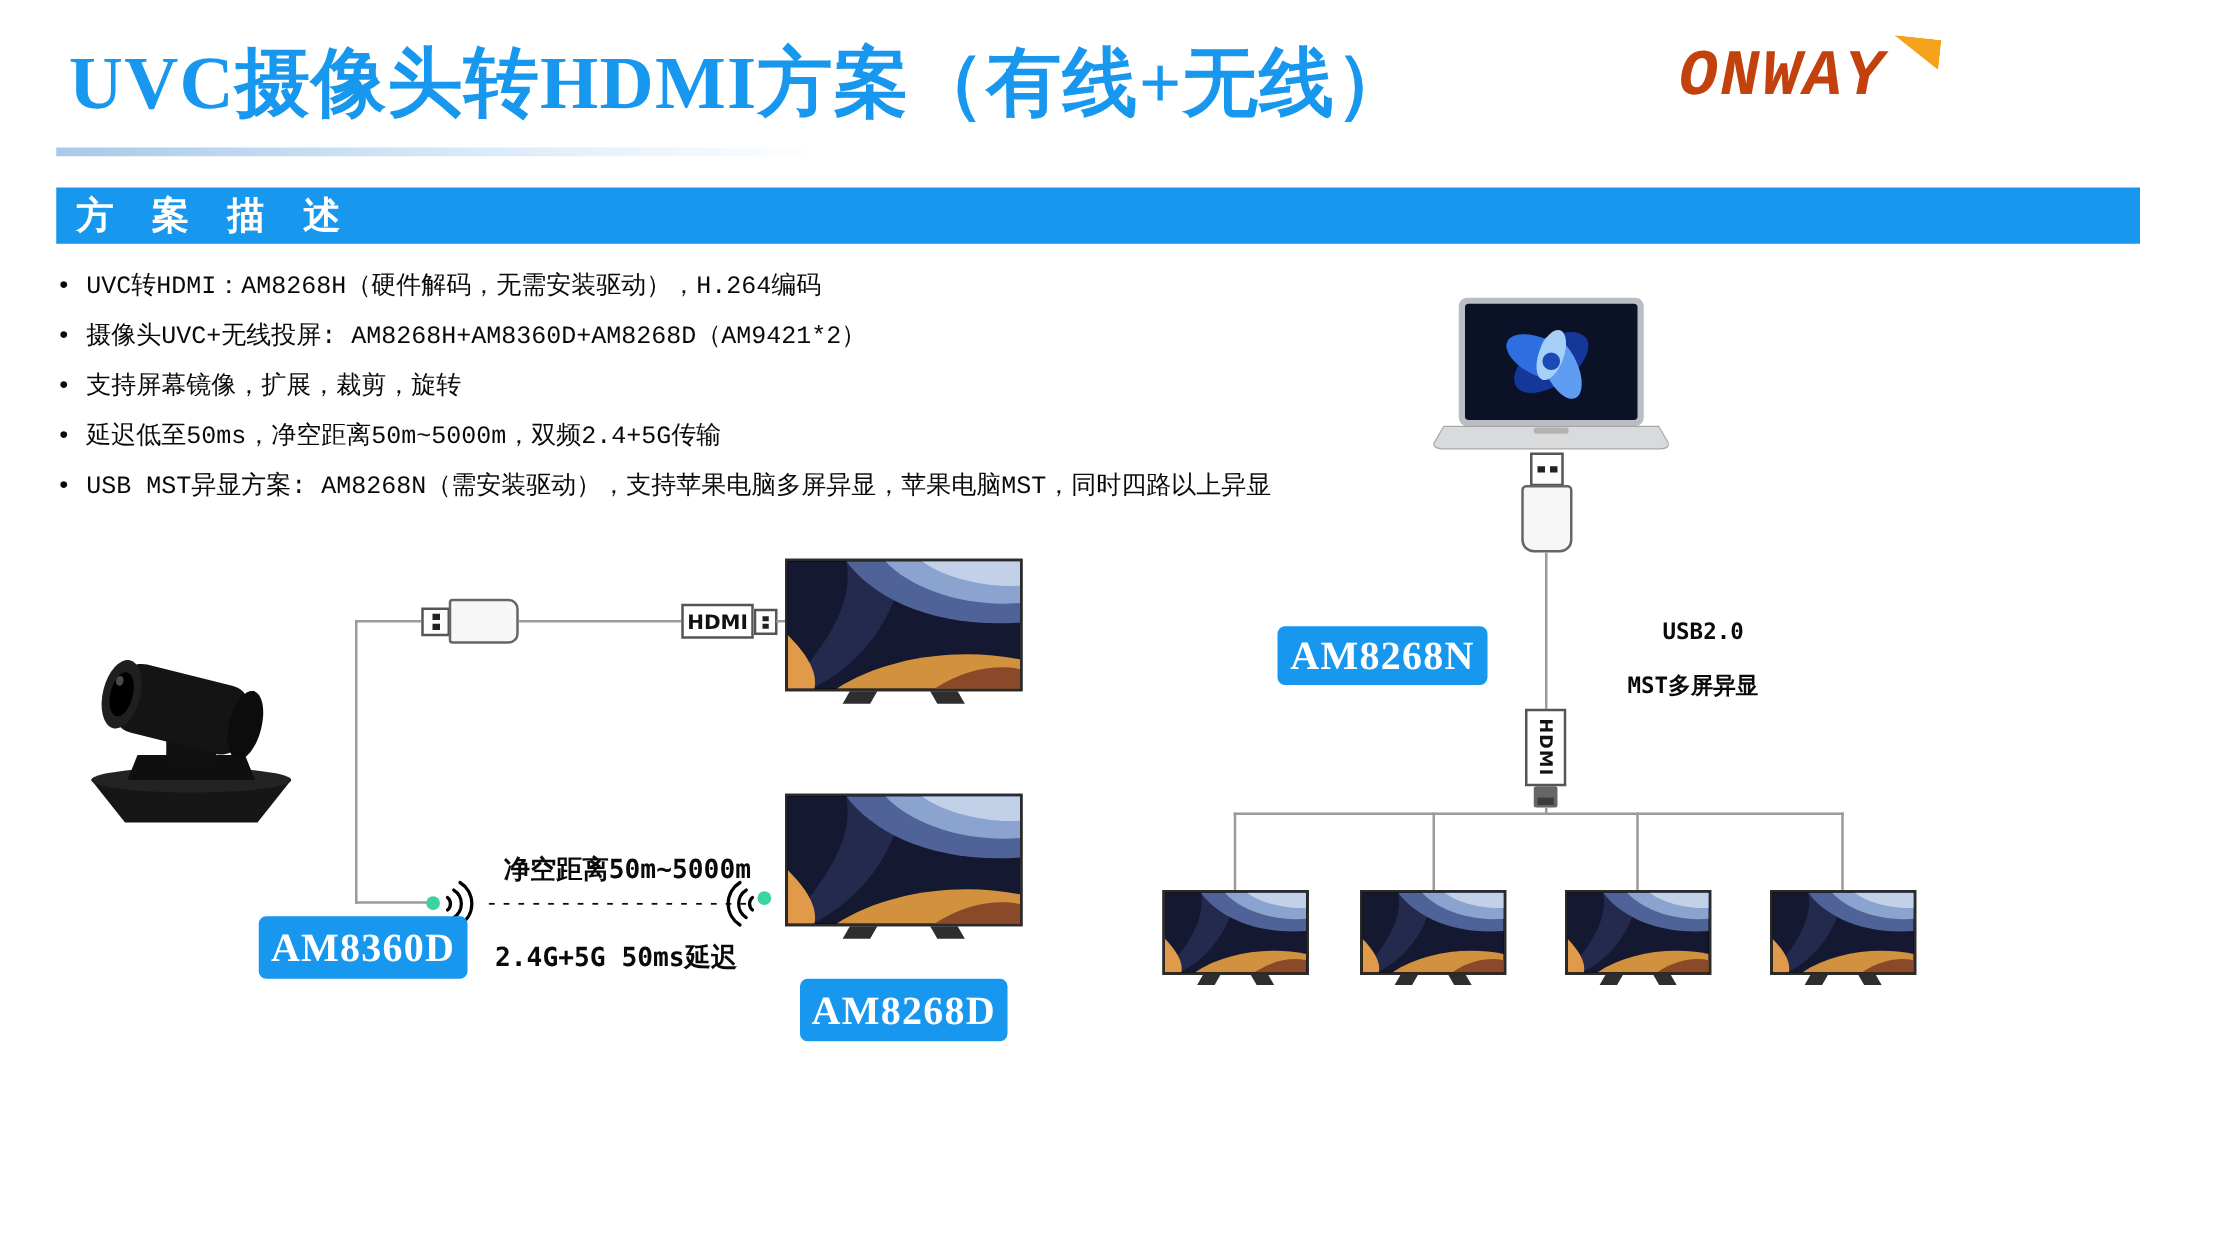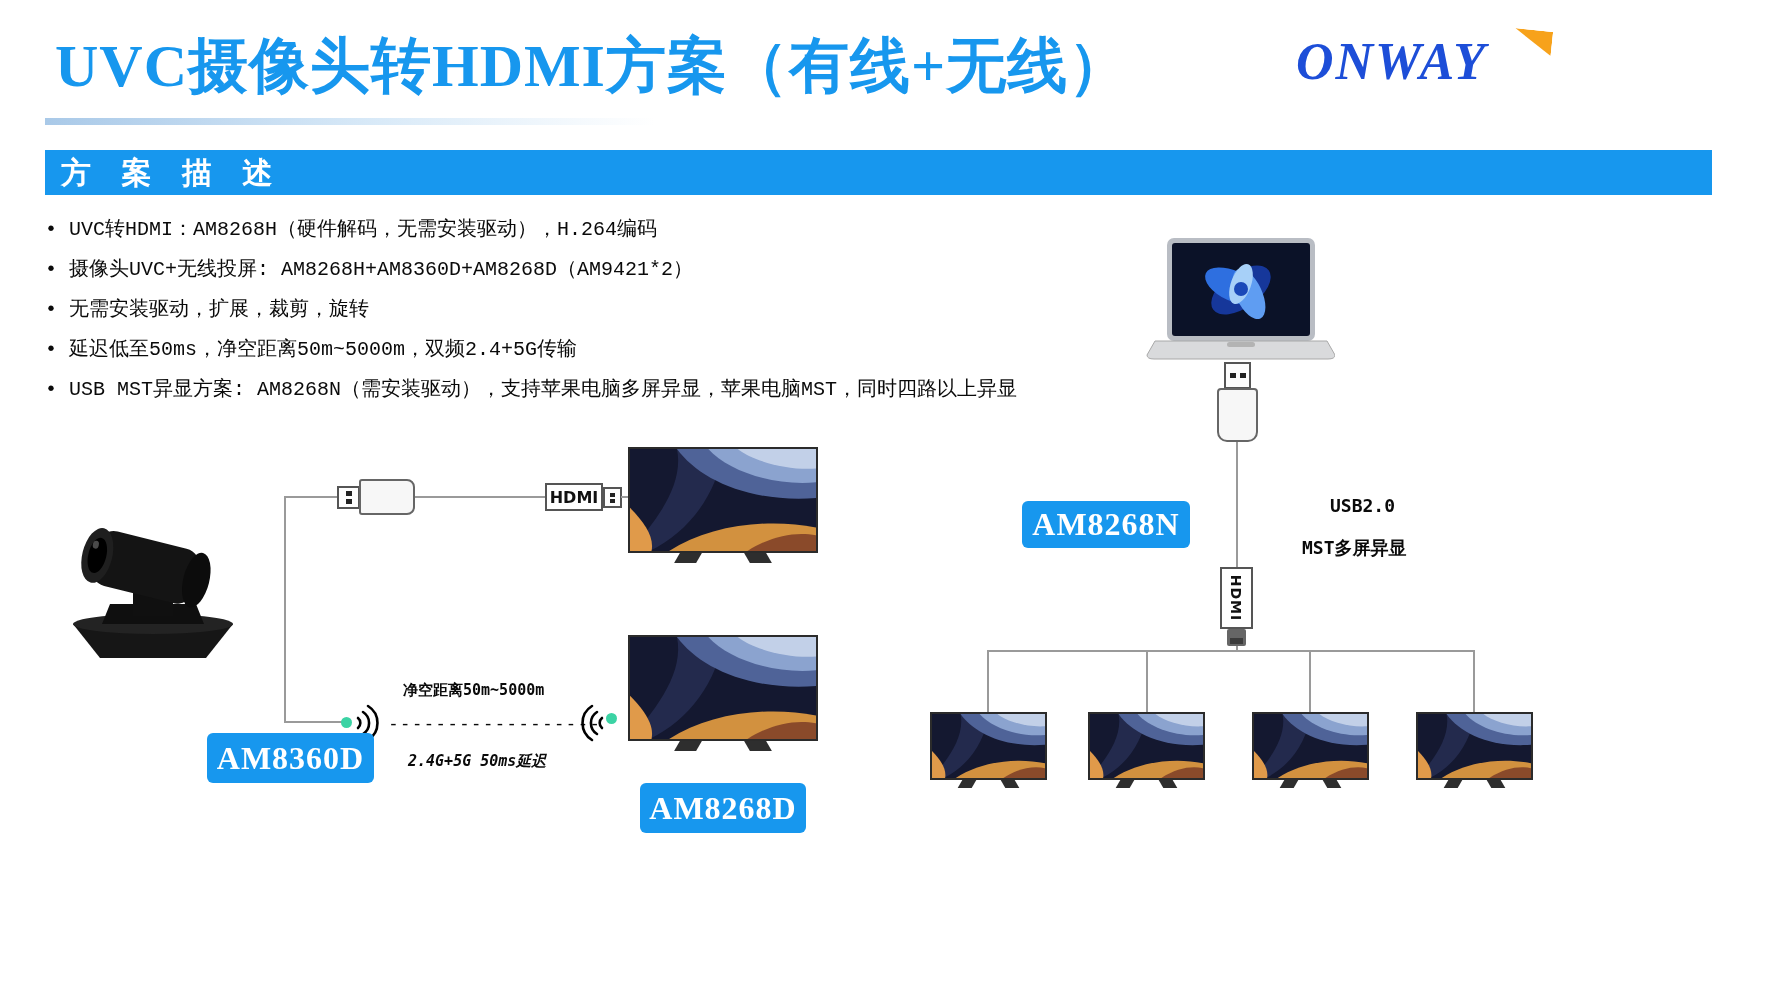--- a/index.html
+++ b/index.html
@@ -5,41 +5,41 @@
   html,body{margin:0;padding:0;background:#fff;}
   .page{position:relative;width:1712px;height:1000px;background:#ffffff;overflow:hidden;
         font-family:"DejaVu Sans Mono","DejaVu Sans",sans-serif;color:#111;}
 
   
   .title{position:absolute;left:55px;top:26px;font-family:"Liberation Serif","DejaVu Serif",serif;
          font-weight:700;font-size:60px;color:#1797ee;letter-spacing:1px;white-space:nowrap;}
   .title-underline{position:absolute;left:45px;top:118px;width:610px;height:7px;
          background:linear-gradient(to right,#a9c9e8 0%,#d9eaf8 55%,rgba(255,255,255,0) 100%);}
   .logo{position:absolute;left:1296px;top:32px;width:250px;height:60px;}
-  .logo-text{font-family:Liberation Serif, serif;font-style:italic;font-weight:900;
-         font-size:52px;color:#1d4ed8;letter-spacing:2px;}
+  .logo-text{font-family:Liberation Mono, monospace;font-style:italic;font-weight:900;
+         font-size:52px;color:#c2410c;letter-spacing:2px;margin-left:47px;}
   .logo-flag{position:absolute;right:-6px;top:-2px;width:38px;height:24px;background:#f7a21b;
          clip-path:polygon(0 0,100% 0,100% 100%);transform:rotate(6deg);}
 
   
   .banner{position:absolute;left:45px;top:150px;width:1733px;height:45px;background:#1797ee;
           color:#fff;font-size:30px;font-weight:700;letter-spacing:10px;line-height:45px;
           padding-left:16px;box-sizing:border-box;font-family:"DejaVu Sans",sans-serif;}
 
   
   .bullets{position:absolute;left:45px;top:218px;margin:0;padding:0;list-style:none;font-family:Liberation Mono, monospace;}
   .bullets li{font-size:20px;line-height:24px;margin-bottom:16px;white-space:nowrap;color:#0a0a0a;}
   .bullets li::before{content:"• ";font-size:20px;}
 
   
   .hline,.vline{position:absolute;background:#9a9a9a;}
   .chip{position:absolute;height:50px;background:#1797ee;color:#fff;border-radius:6px;
         display:flex;align-items:center;justify-content:center;
         font-family:"Liberation Serif","DejaVu Serif",serif;font-size:32px;font-weight:600;letter-spacing:1px;}
-  .note{position:absolute;font-size:15px;font-weight:600;color:#0a0a0a;white-space:nowrap;}
+  .note{position:absolute;font-size:21px;font-weight:600;color:#0a0a0a;white-space:nowrap;}
   .dashes{position:absolute;font-size:18px;letter-spacing:1px;color:#0a0a0a;white-space:nowrap;}
 
   
   .usb-tip{position:absolute;background:#fdfdfd;border:2px solid #555;box-sizing:border-box;
            display:flex;flex-direction:column;align-items:center;justify-content:center;gap:3px;}
   .usb-tip i{display:block;width:6px;height:5px;background:#222;}
   .usb-body{position:absolute;background:#f7f7f7;border:2px solid #666;box-sizing:border-box;border-radius:5px;}
   .port-box{position:absolute;background:#fff;border:2px solid #555;box-sizing:border-box;
             display:flex;align-items:center;justify-content:center;font-size:16px;font-weight:700;
             font-family:"DejaVu Sans",sans-serif;color:#111;}
@@ -96,21 +96,21 @@
   <div class="title-underline"></div>
   <div class="logo">
     <span class="logo-text">ONWAY</span>
     <span class="logo-flag"></span>
   </div>
   <div class="banner">方 案 描 述</div>
 
   <ul class="bullets">
     <li>UVC转HDMI：AM8268H（硬件解码，无需安装驱动），H.264编码</li>
     <li>摄像头UVC+无线投屏: AM8268H+AM8360D+AM8268D（AM9421*2）</li>
-    <li>无需安装驱动，扩展，裁剪，旋转</li>
+    <li>支持屏幕镜像，扩展，裁剪，旋转</li>
     <li>延迟低至50ms，净空距离50m~5000m，双频2.4+5G传输</li>
     <li>USB MST异显方案: AM8268N（需安装驱动），支持苹果电脑多屏异显，苹果电脑MST，同时四路以上异显</li>
   </ul>
 
   <svg class="flat" style="position:absolute;left:48px;top:512px;" width="210" height="150" viewBox="0 0 210 150">
     <path d="M25 112 L185 112 L158 146 L52 146 Z" fill="#161616"></path>
     <ellipse cx="105" cy="112" rx="80" ry="10" fill="#232323"></ellipse>
     <path d="M62 92 L148 92 L156 112 L54 112 Z" fill="#0f0f0f"></path>
     <rect x="85" y="78" width="40" height="26" fill="#101010"></rect>
     <g transform="rotate(14 100 55)">
@@ -155,21 +155,21 @@
   <div class="dot" style="left:341px;top:717px;"></div>
   <svg class="flat wifi" style="left:354px;top:700px;" width="32" height="46" viewBox="0 0 32 46">
     <g fill="none" stroke="#000" stroke-width="2.6" stroke-linecap="round">
       <path d="M4 18 A 6.5 6.5 0 0 1 4 28"></path>
       <path d="M9 12 A 13 13 0 0 1 9 34"></path>
       <path d="M14 6 A 20 20 0 0 1 14 40"></path>
     </g>
   </svg>
   <div class="note" style="left:403px;top:681px;">净空距离50m~5000m</div>
   <div class="dashes" style="left:388px;top:712px;">------------------</div>
-  <div class="note" style="left:408px;top:752px;font-style:italic;">2.4G+5G 50ms延迟</div>
+  <div class="note" style="left:396px;top:752px;">2.4G+5G 50ms延迟</div>
   <svg class="flat wifi" style="left:574px;top:700px;transform:scaleX(-1);" width="32" height="46" viewBox="0 0 32 46">
     <g fill="none" stroke="#000" stroke-width="2.6" stroke-linecap="round">
       <path d="M4 18 A 6.5 6.5 0 0 1 4 28"></path>
       <path d="M9 12 A 13 13 0 0 1 9 34"></path>
       <path d="M14 6 A 20 20 0 0 1 14 40"></path>
     </g>
   </svg>
   <div class="dot" style="left:606px;top:713px;"></div>
 
   <div class="tv tv-large" style="left:628px;top:635px;width:190px;">

